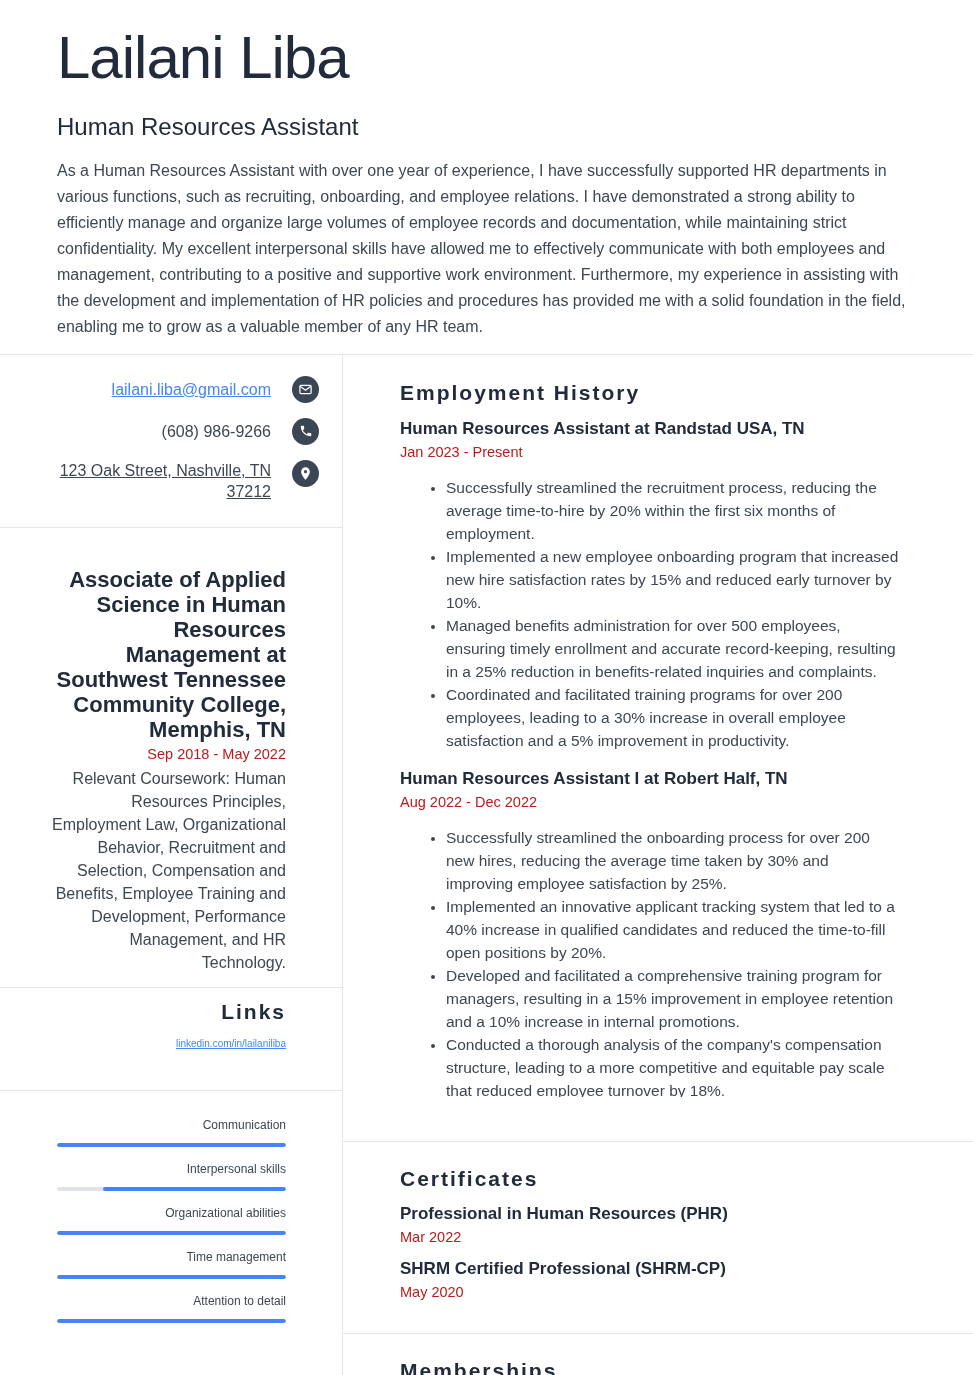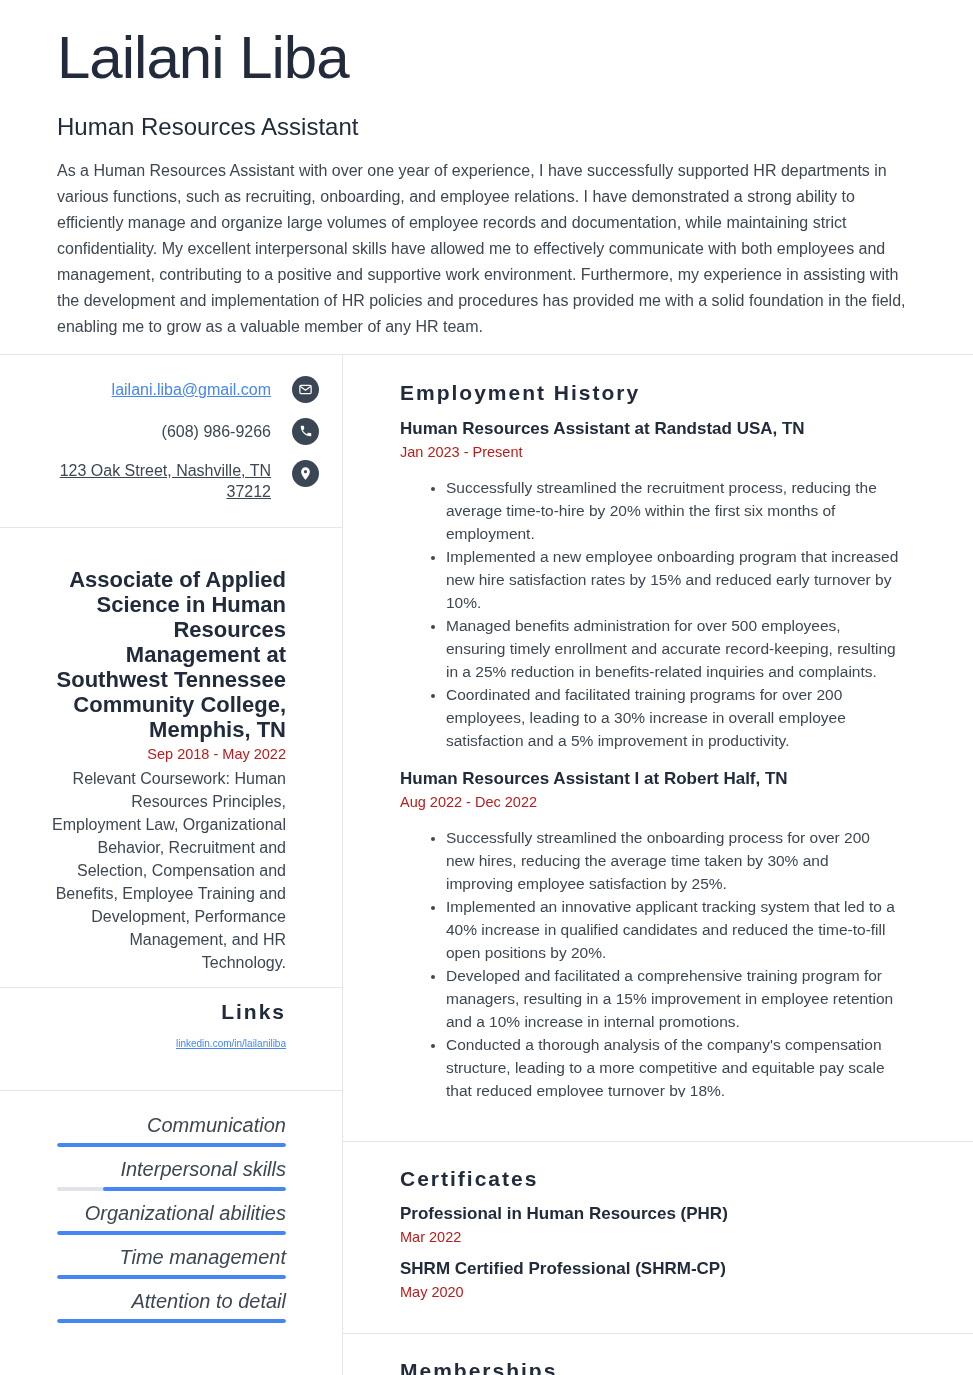--- a/index.html
+++ b/index.html
@@ -61,21 +61,21 @@
     text-align:right;
   }
   .linksec .sec-heading { margin-bottom:9px; }
   .linksec a { color:#4585f4; font-size:10px;margin-top:6px; }
   .skillsec {
     flex:1; border-top:1px solid #e4e6e9; padding:26px 56px 0 57px;
     text-align:right;
   }
   .skillsec .sec-heading { margin-bottom:9px; }
   .skill-item { margin-bottom:14px; }
-  .skill-label { font-size:20px; line-height:17px; color:#3d4752;font-style:italic; }
+  .skill-label { font-size:12px; line-height:17px; color:#3d4752; }
   .skill-bar {
     height:4px; border-radius:2px; background:#e0e4e8; margin-top:9px;
     position:relative; overflow:hidden;
   }
   .skill-fill {
     position:absolute; right:0; top:0; height:100%; background:#4585f4;
     border-radius:2px; width:100%;
   }
   
   .employment { height:742px; padding:26px 57px 0 57px; }

